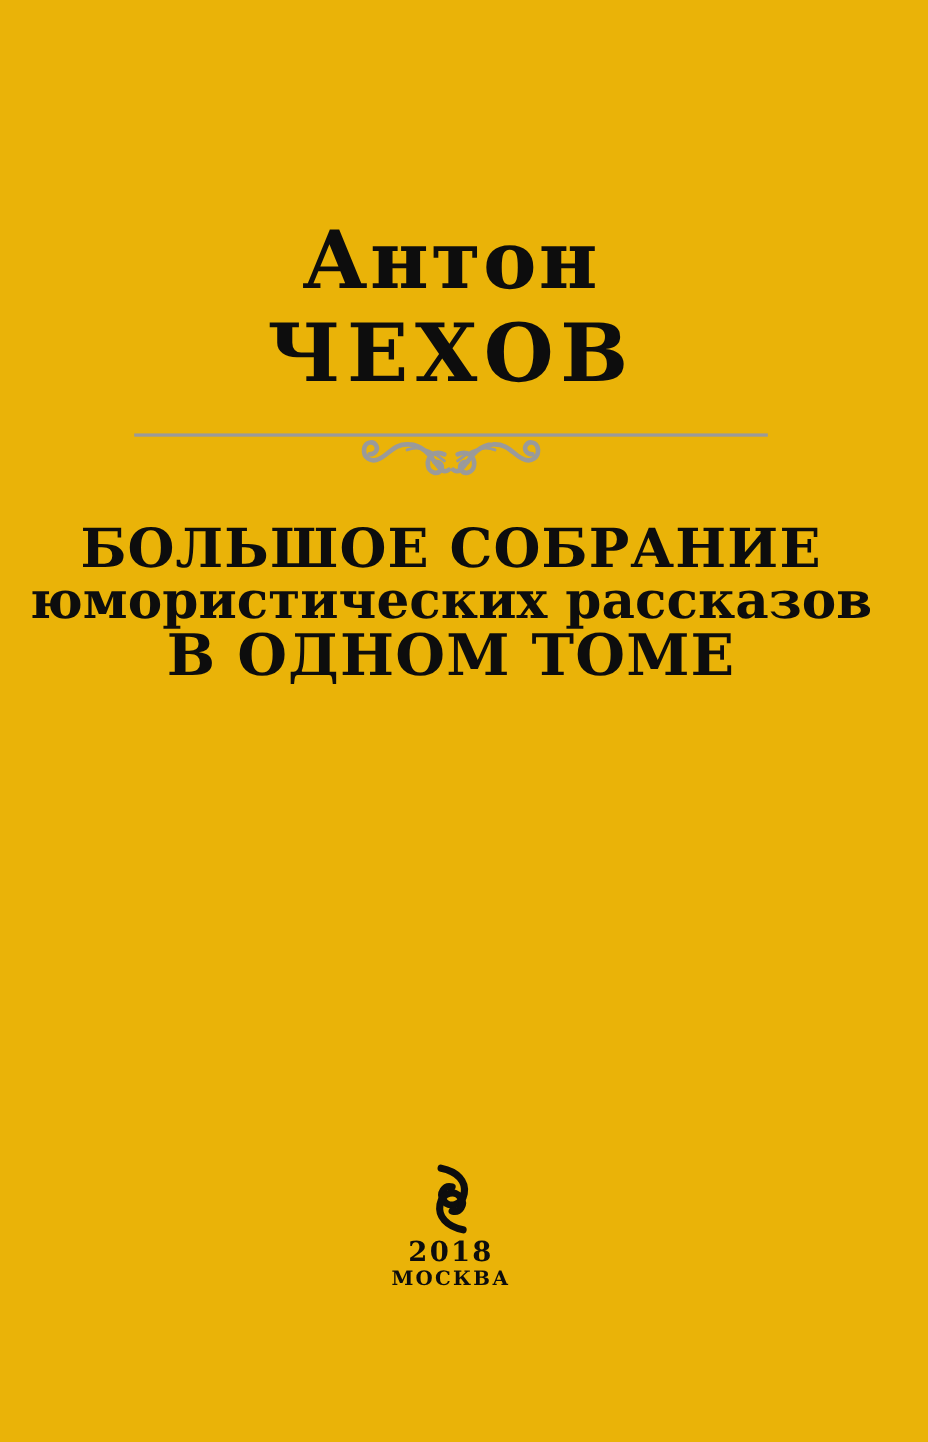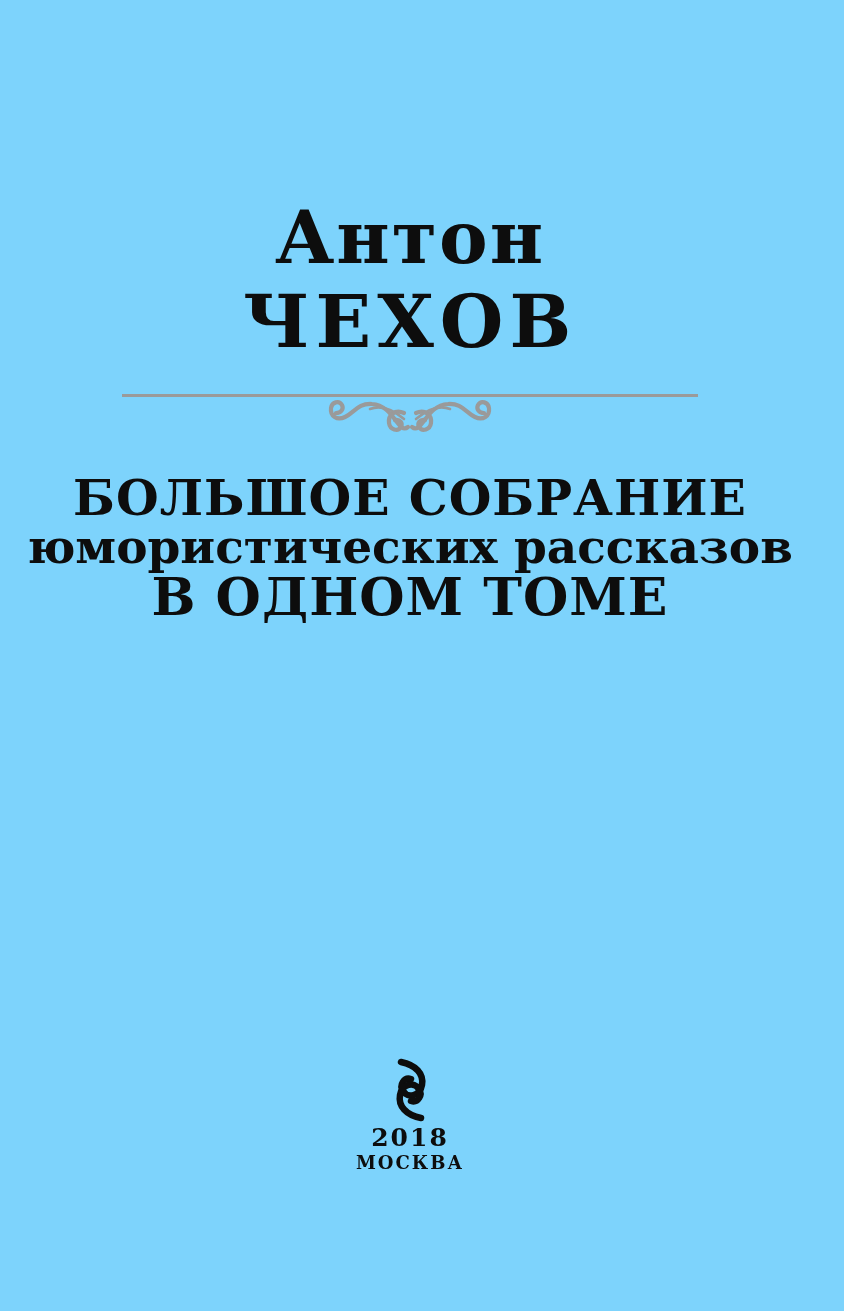--- a/index.html
+++ b/index.html
@@ -5,21 +5,21 @@
   html, body {
     margin: 0;
     padding: 0;
     background: #ffffff;
   }
   .page {
     position: relative;
     width: 844px;
     height: 1311px;
     margin: 0 auto;
-    background: #7dd3fc;
+    background: #eab308;
     overflow: hidden;
     font-family: "DejaVu Serif", "Liberation Serif", serif;
     color: #0d0d0d;
   }
   
   .content {
     position: absolute;
     top: 0;
     left: -12px;
     width: 844px;

